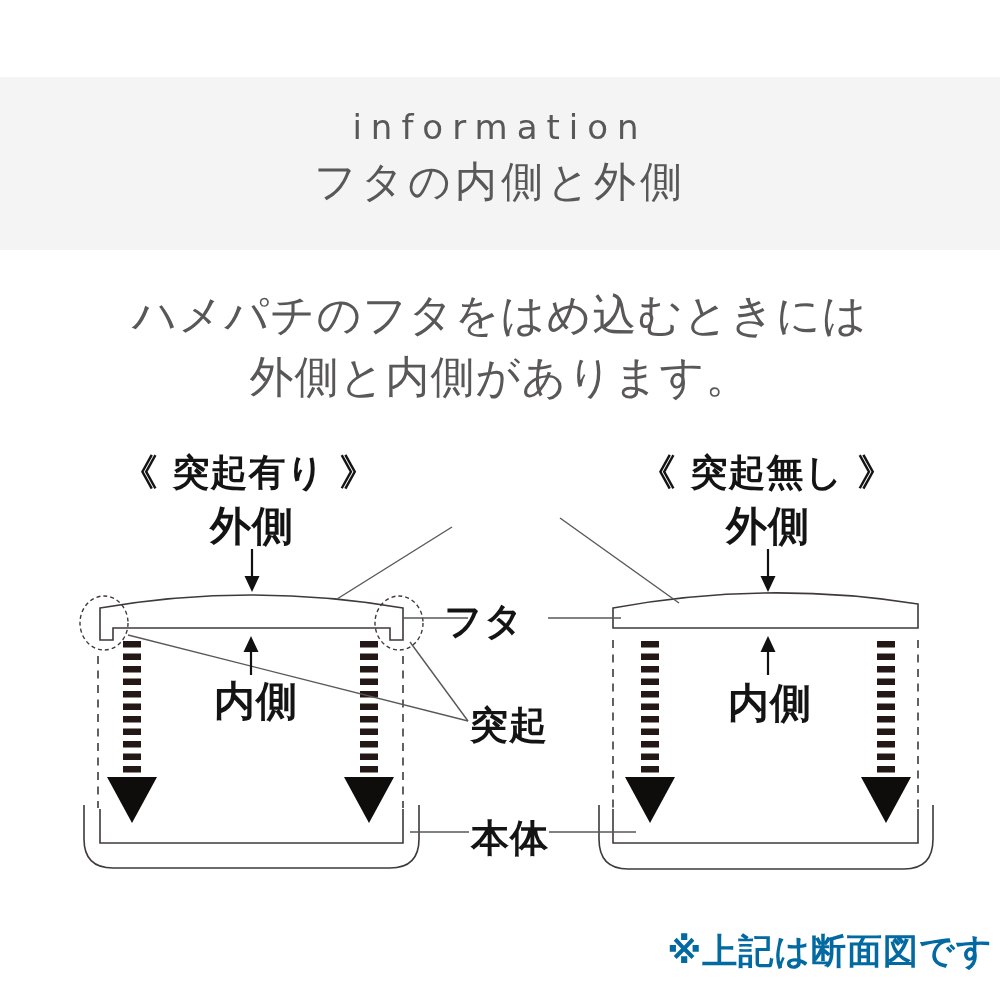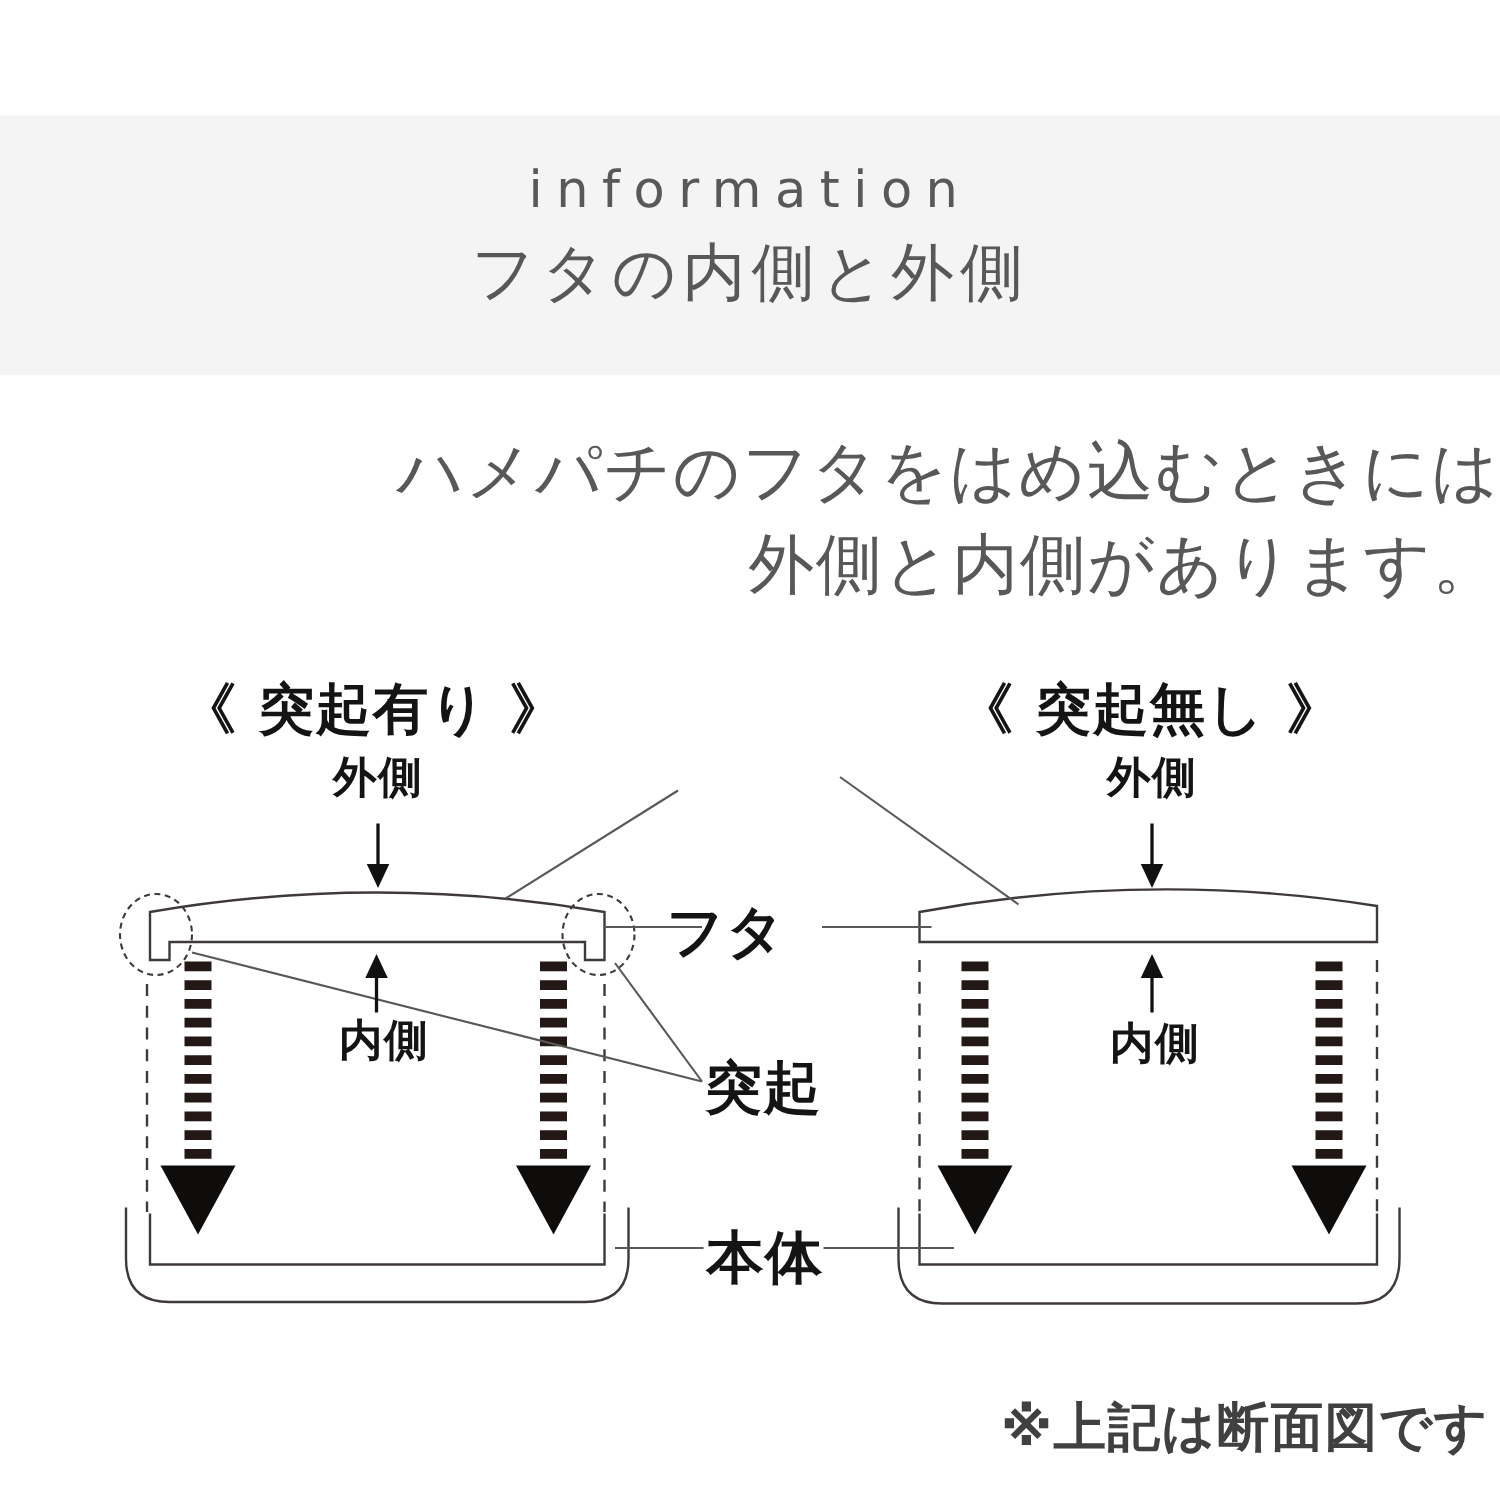--- a/index.html
+++ b/index.html
@@ -10,34 +10,34 @@
   .band{position:absolute;left:0;top:77px;width:1000px;height:173px;background:#f4f4f5;}
   .eyebrow{
     position:absolute;top:107px;left:500px;transform:translateX(-50%);
     font-size:34px;letter-spacing:9px;color:#595757;white-space:nowrap;font-weight:400;
   }
   .title{
     position:absolute;top:154px;left:500px;transform:translateX(-50%);
     font-size:42px;letter-spacing:4px;color:#595757;white-space:nowrap;font-weight:500;
   }
   .intro{
-    position:absolute;top:284px;left:0;width:1000px;text-align:right;
+    position:absolute;top:284px;left:0;width:1000px;text-align:center;
     font-size:44px;line-height:62px;color:#595757;font-weight:500;letter-spacing:1px;
   }
   svg{position:absolute;left:0;top:0;}
   .lbl{
     position:absolute;transform:translateX(-50%);white-space:nowrap;
     color:#141414;font-weight:600;letter-spacing:1px;
   }
   .heading{font-size:37px;top:448px;}
-  .side-label{font-size:29px;font-weight:700;}
+  .side-label{font-size:41px;font-weight:700;}
   .callout{font-size:38px;}
   .note{
     position:absolute;top:928px;left:830px;transform:translateX(-50%);
-    font-size:35px;color:#404040;font-weight:600;white-space:nowrap;letter-spacing:1px;
+    font-size:35px;color:#0369a1;font-weight:600;white-space:nowrap;letter-spacing:1px;
   }
 </style>
 </head>
 <body>
 
 <div id="page">
 
   <div class="band"></div>
   <div class="eyebrow">information</div>
   <div class="title">フタの内側と外側</div>

